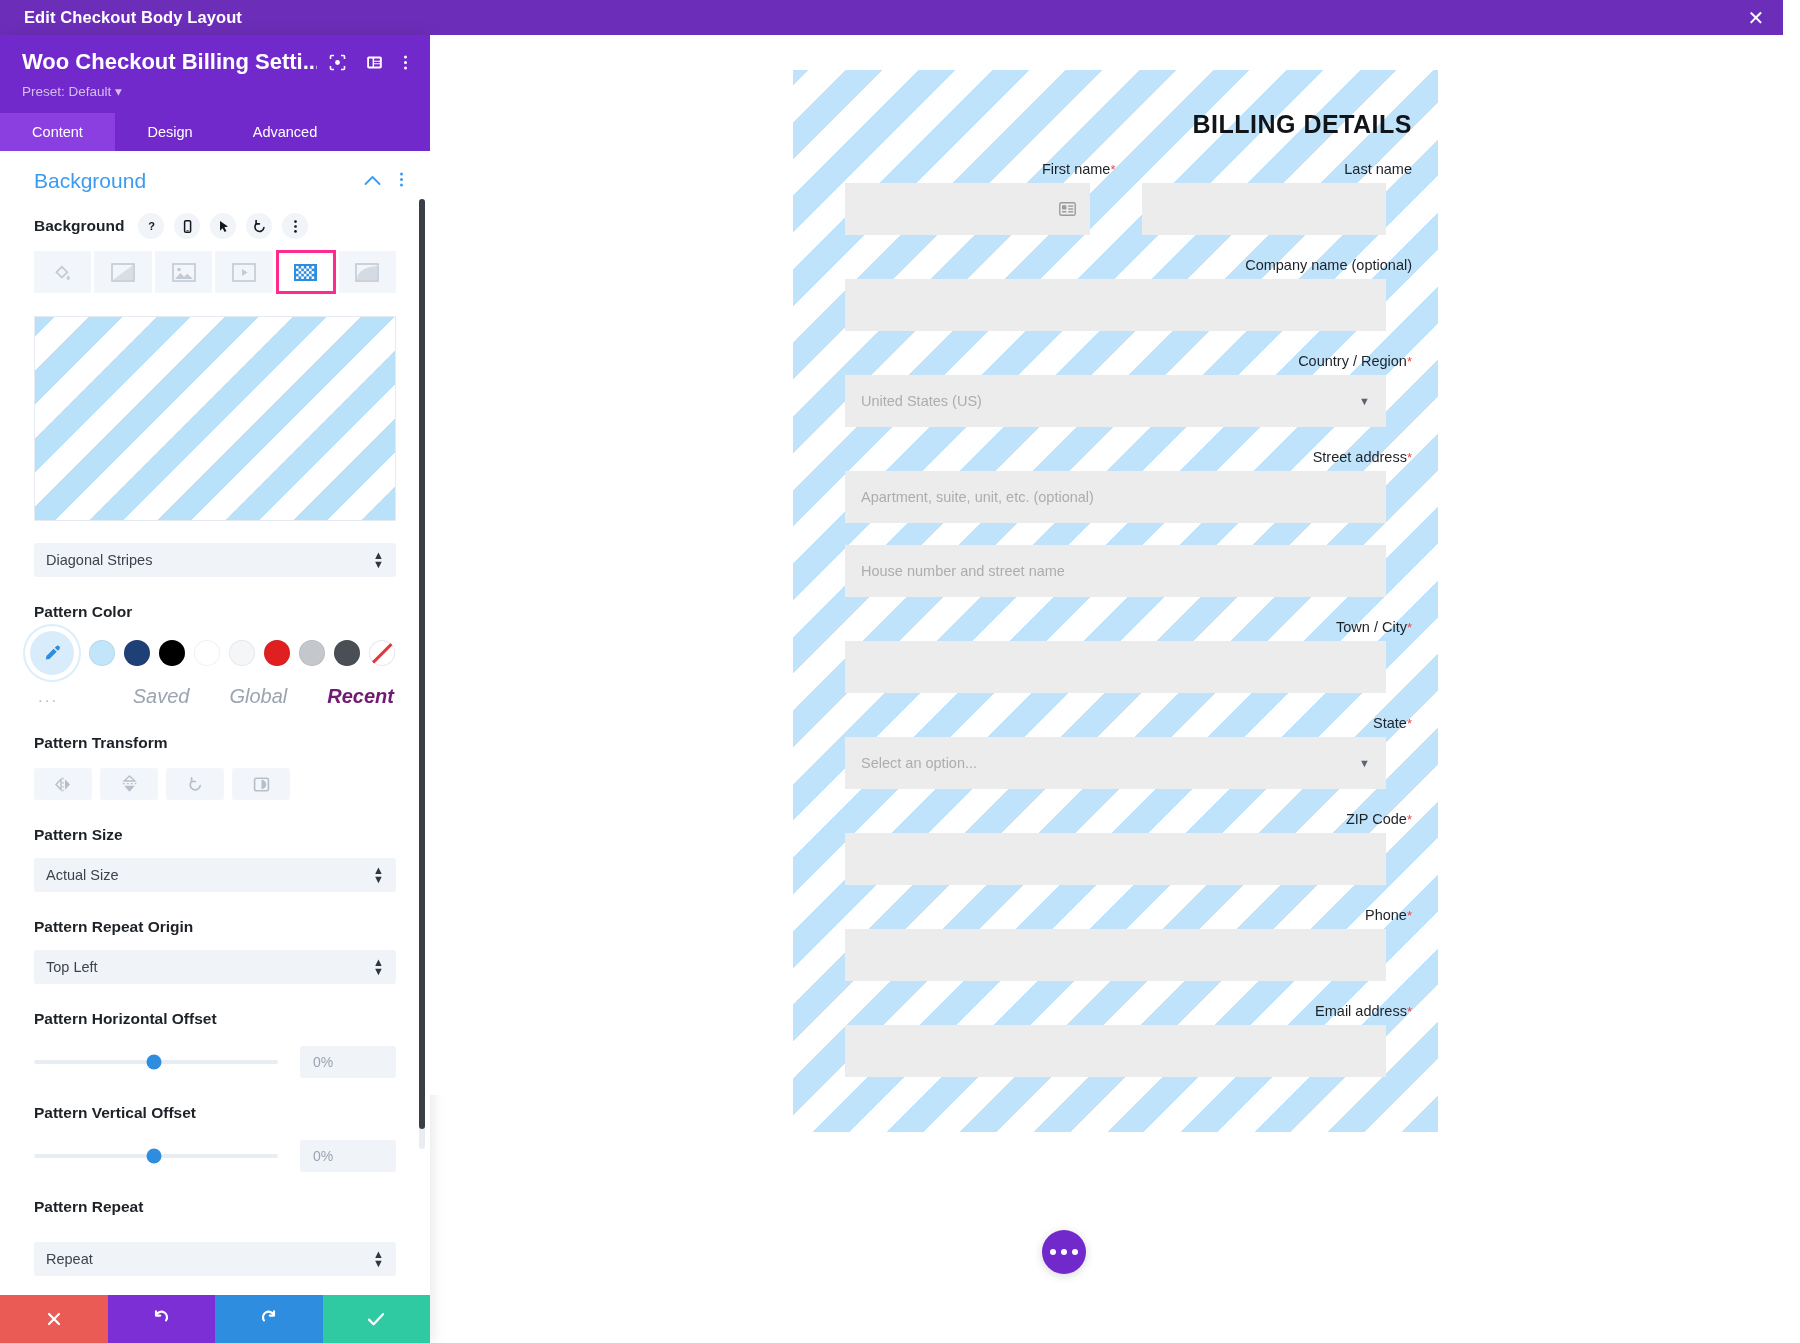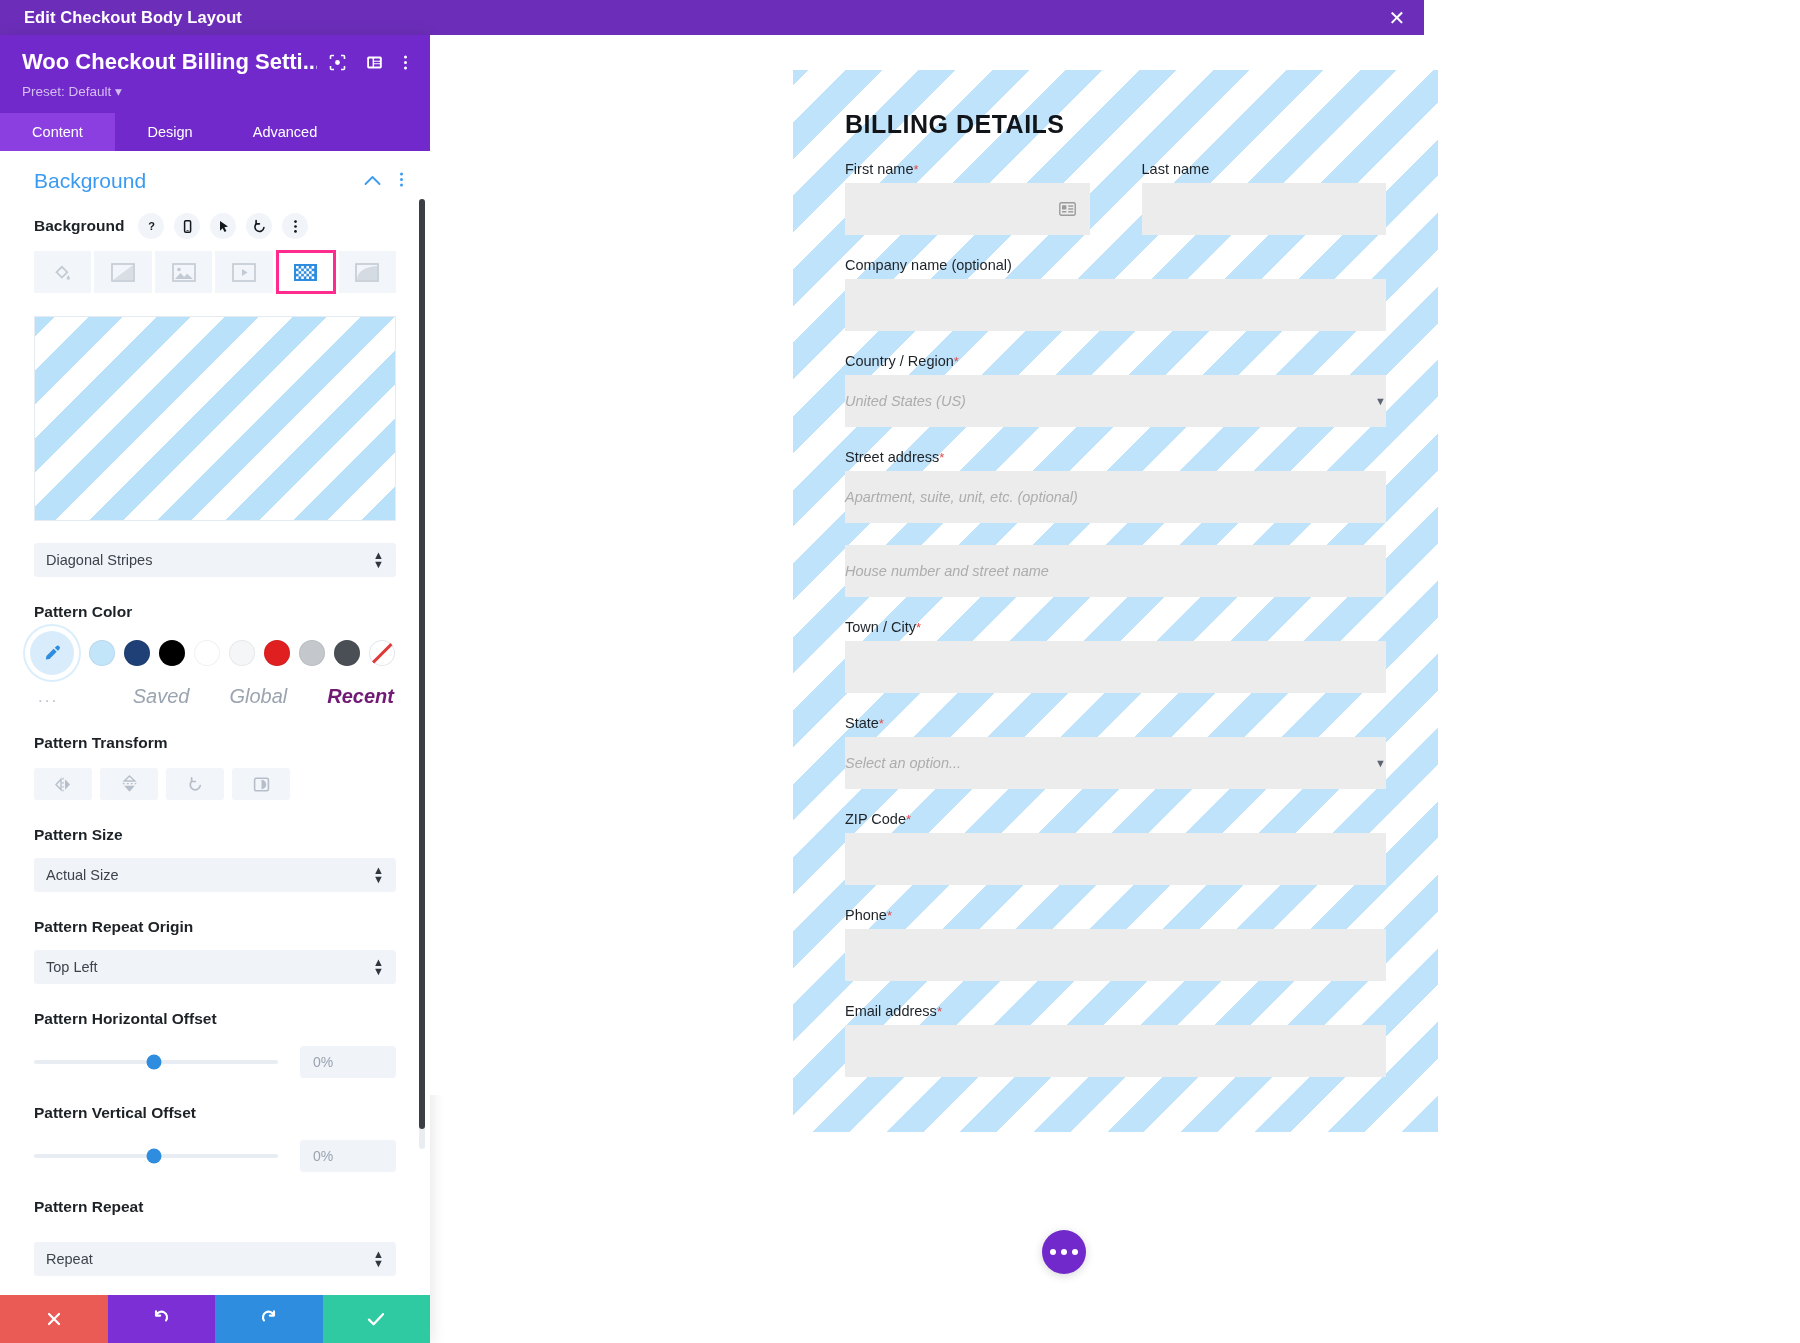--- a/index.html
+++ b/index.html
@@ -5,21 +5,21 @@
   * { box-sizing: border-box; margin: 0; padding: 0; }
   html, body {
     width: 1800px; height: 1343px;
     font-family: "Liberation Sans", sans-serif;
     background: #ffffff;
     overflow: hidden;
   }
 
   
   #topbar {
-    position: absolute; top: 0; left: 0; width: 1424px; height: 35px;
+    position: absolute; top: 0; left: 0; width: 1783px; height: 35px;
     background: #6c2eb9;
     display: flex; align-items: center; justify-content: space-between;
   }
   #topbar .title {
     color: #ffffff; font-size: 16.5px; font-weight: 700;
     padding-left: 24px; letter-spacing: .1px;
   }
   #topbar .close {
     width: 54px; height: 35px; display: flex; align-items: center;
     justify-content: center; color: #ffffff; font-size: 20px;
@@ -187,43 +187,42 @@
     cursor: pointer; color: #ffffff;
   }
   .ab-x { background: #eb5b56; }
   .ab-undo { background: #7c2fd4; }
   .ab-redo { background: #2f8de0; }
   .ab-ok { background: #2fc9a2; }
 
   
   #canvas {
     position: absolute; top: 35px; left: 430px;
-    width: 1370px; height: 1060px; background: #ffffff;
+    width: 1370px; height: 1060px; background: #ffffff; text-align: right;
   }
   #formwrap {
     position: absolute; left: 363px; top: 35px; width: 645px; height: 1062px;
     background-color: #ffffff;
     background-image: repeating-linear-gradient(-45deg,
       #bfe3fb 0 26px, #ffffff 26px 52px);
     padding: 40px 26px 0 26px;
   }
   .billing-title {
     font-size: 25px; font-weight: 700; color: #111418;
     letter-spacing: .5px; margin: 0 0 22px 26px;
   }
   .flabel {
     font-size: 14.5px; color: #1d2227; margin: 0 0 6px 26px;
   }
   .req { color: #e24b4b; font-size: 13px; }
   .finput {
     height: 52px; background: #ececec; margin: 0 0 22px 26px;
     width: calc(100% - 52px); display: flex; align-items: center;
-    padding: 0 0; font-size: 14.5px; color: #adadad; cursor: text;
+    padding: 0 16px; font-size: 14.5px; color: #adadad; cursor: text;
     position: relative;
-    font-style: italic;
   }
   .finput.sel { justify-content: space-between; cursor: pointer; }
   .finput .caret { color: #5b6470; font-size: 11px; }
   .finput .contacticon { position: absolute; right: 14px; top: 19px; }
   .half-row { display: flex; gap: 0; }
   .half { width: 50%; }
   .half .flabel { margin-left: 26px; }
   .half .finput { width: calc(100% - 52px); }
   .half.right .flabel, .half.right .finput { margin-left: 26px; }
 

